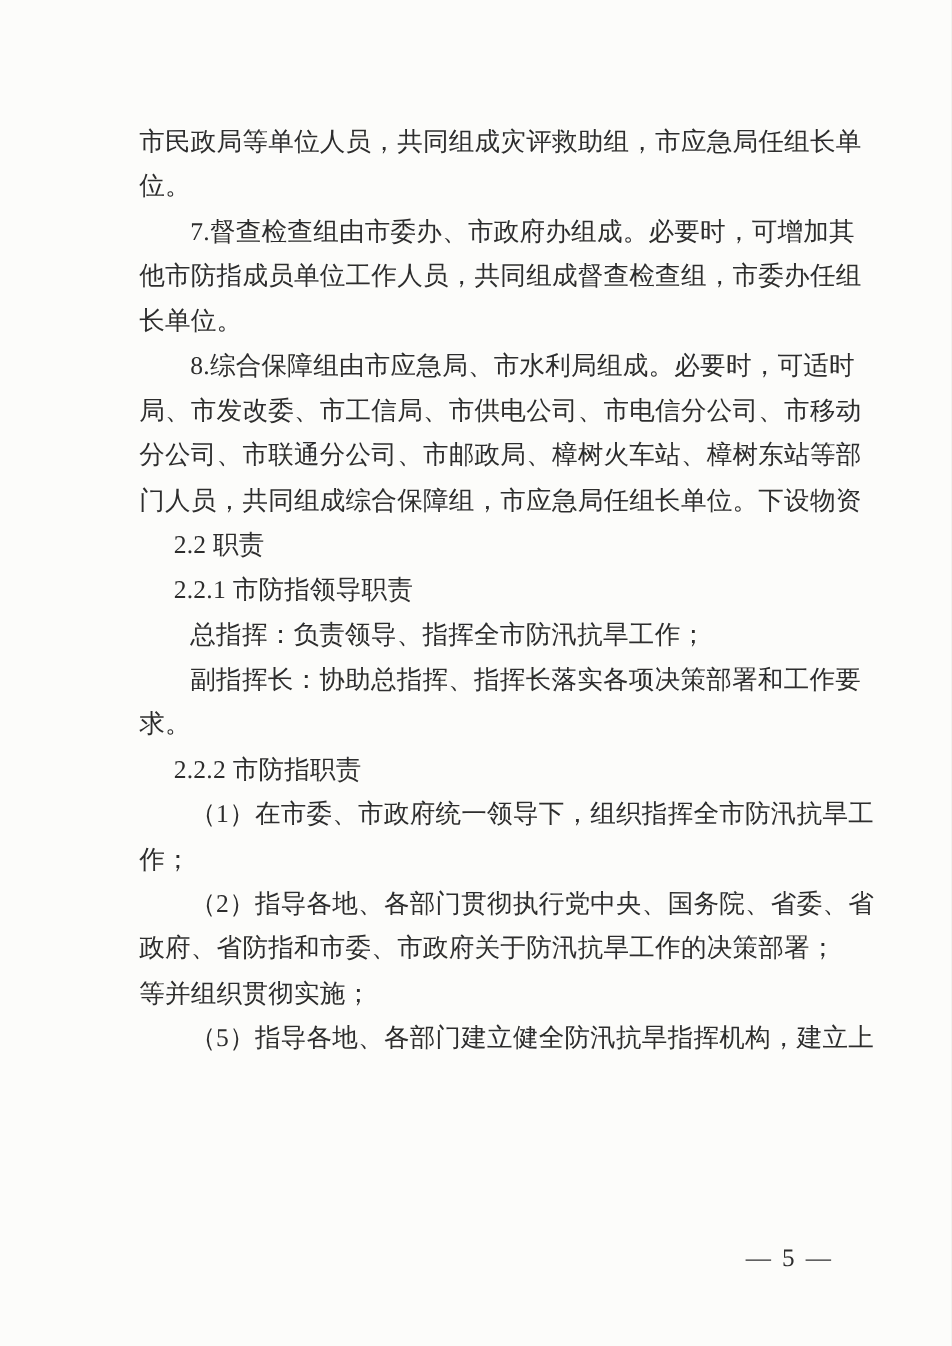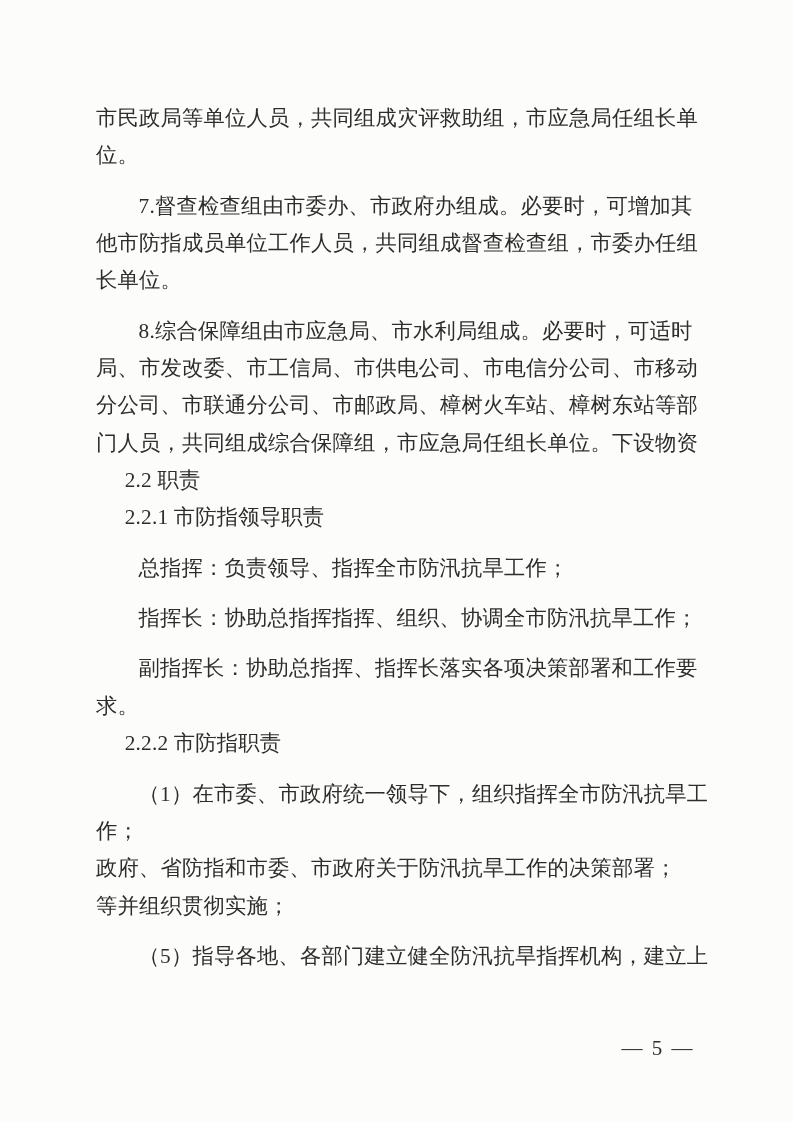--- a/index.html
+++ b/index.html
@@ -12,32 +12,32 @@
     width: 793px;
     height: 1122px;
     margin: 0 auto;
     background: #fcfcfa;
     overflow: hidden;
     font-family: "Liberation Serif", "DejaVu Serif", serif;
     color: #2d2d2d;
   }
   .text-block {
     position: absolute;
-    left: 96px;
+    left: 116px;
     top: 100px;
     width: 618px;
     font-size: 21.3px;
     line-height: 37.35px;
     text-align: left;
   }
   .line {
     white-space: nowrap;
     letter-spacing: 0.2px;
   }
-  .indent { text-indent: 2em; margin-top: 13px; }
+  .indent { text-indent: 2em; }
   .indent-sm { text-indent: 1.35em; }
   .bold { font-weight: normal; }
   .page-number {
     position: absolute;
     top: 1036px;
     left: 600px;
     width: 116px;
     text-align: center;
     font-size: 21px;
     letter-spacing: 2px;
@@ -55,26 +55,26 @@
     <div class="line indent">7.督查检查组由市委办、市政府办组成。必要时，可增加其</div>
     <div class="line">他市防指成员单位工作人员，共同组成督查检查组，市委办任组</div>
     <div class="line">长单位。</div>
     <div class="line indent">8.综合保障组由市应急局、市水利局组成。必要时，可适时</div>
     <div class="line">局、市发改委、市工信局、市供电公司、市电信分公司、市移动</div>
     <div class="line">分公司、市联通分公司、市邮政局、樟树火车站、樟树东站等部</div>
     <div class="line">门人员，共同组成综合保障组，市应急局任组长单位。下设物资</div>
     <div class="line indent-sm bold">2.2 职责</div>
     <div class="line indent-sm">2.2.1 市防指领导职责</div>
     <div class="line indent">总指挥：负责领导、指挥全市防汛抗旱工作；</div>
-    <div class="line indent">指挥长：协助总指挥指挥、组织、协调全市防汛抗旱工作；</div>
     <div class="line indent">副指挥长：协助总指挥、指挥长落实各项决策部署和工作要</div>
     <div class="line">求。</div>
     <div class="line indent-sm">2.2.2 市防指职责</div>
     <div class="line indent">（1）在市委、市政府统一领导下，组织指挥全市防汛抗旱工</div>
     <div class="line">作；</div>
+    <div class="line indent">（2）指导各地、各部门贯彻执行党中央、国务院、省委、省</div>
     <div class="line">政府、省防指和市委、市政府关于防汛抗旱工作的决策部署；</div>
     <div class="line">等并组织贯彻实施；</div>
     <div class="line indent">（5）指导各地、各部门建立健全防汛抗旱指挥机构，建立上</div>
   </div>
 
   <div class="page-number">— 5 —</div>
 
 </div>
 
 </body></html>

